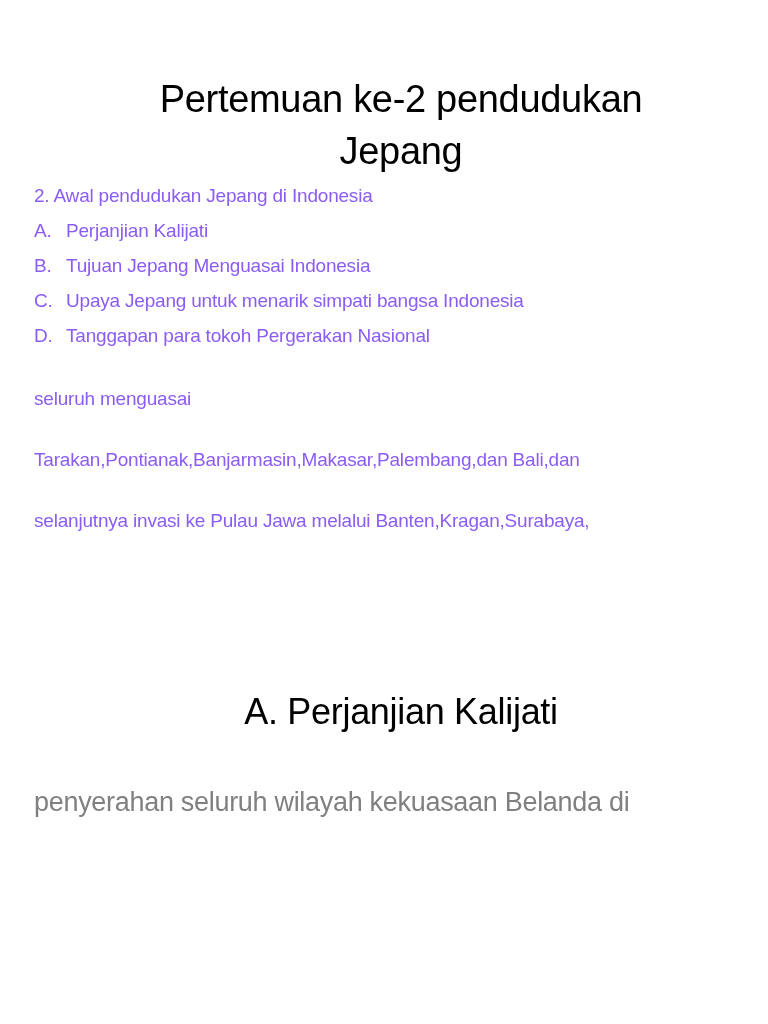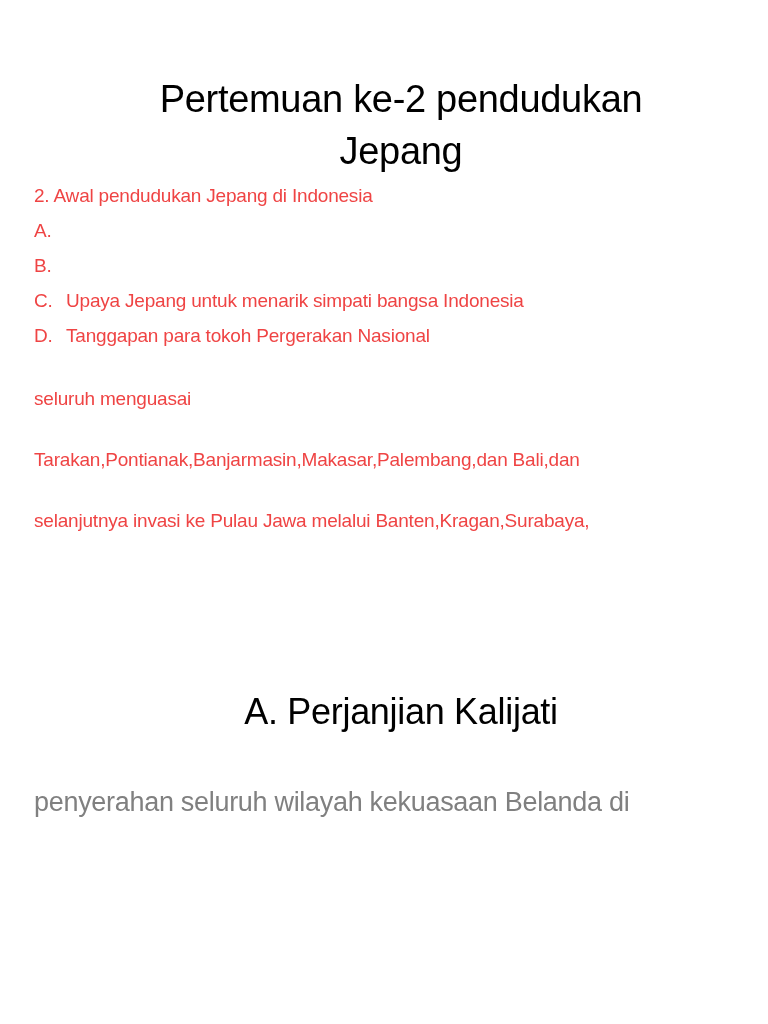--- a/index.html
+++ b/index.html
@@ -43,21 +43,21 @@
       font-size: 36px;
       line-height: 50px;
       letter-spacing: -0.3px;
     }
 
     .body-1 {
       position: absolute;
       left: 34px;
       top: 178px;
       width: 720px;
-      color: #ef4444;
+      color: #8b5cf6;
       font-size: 19px;
       letter-spacing: -0.2px;
     }
     .body-1 .line {
       line-height: 35px;
       white-space: nowrap;
     }
     .body-1 .item {
       display: flex;
     }
@@ -91,23 +91,25 @@
 
 <div class="slide slide-1">
   <h1 class="title">
     <div>Pertemuan ke-2 pendudukan</div>
     <div>Jepang</div>
   </h1>
   <div class="body-1">
     <div class="line">2. Awal pendudukan Jepang di Indonesia</div>
     <div class="line item">
       <span class="marker">A.</span>
+      <span>Perjanjian Kalijati</span>
     </div>
     <div class="line item">
       <span class="marker">B.</span>
+      <span>Tujuan Jepang Menguasai Indonesia</span>
     </div>
     <div class="line item">
       <span class="marker">C.</span>
       <span>Upaya Jepang untuk menarik simpati bangsa Indonesia</span>
     </div>
     <div class="line item">
       <span class="marker">D.</span>
       <span>Tanggapan para tokoh Pergerakan Nasional</span>
     </div>
     <div class="para">

